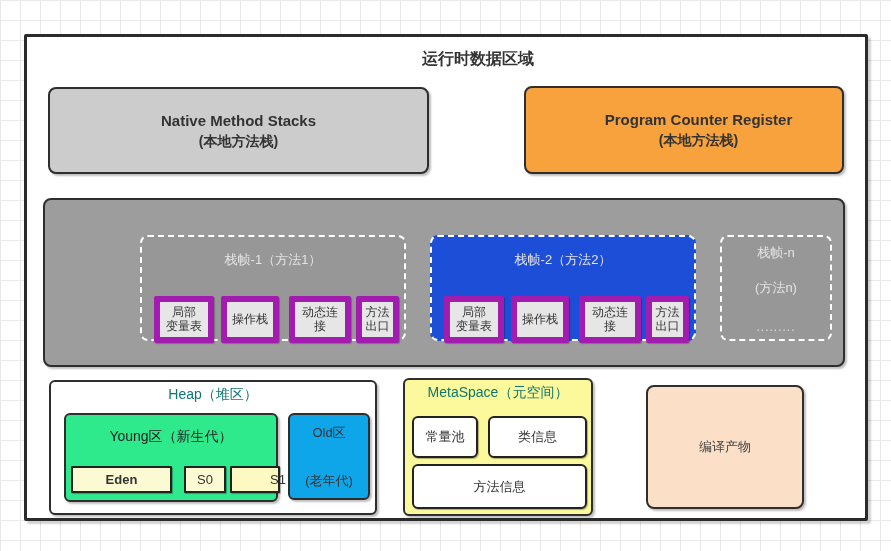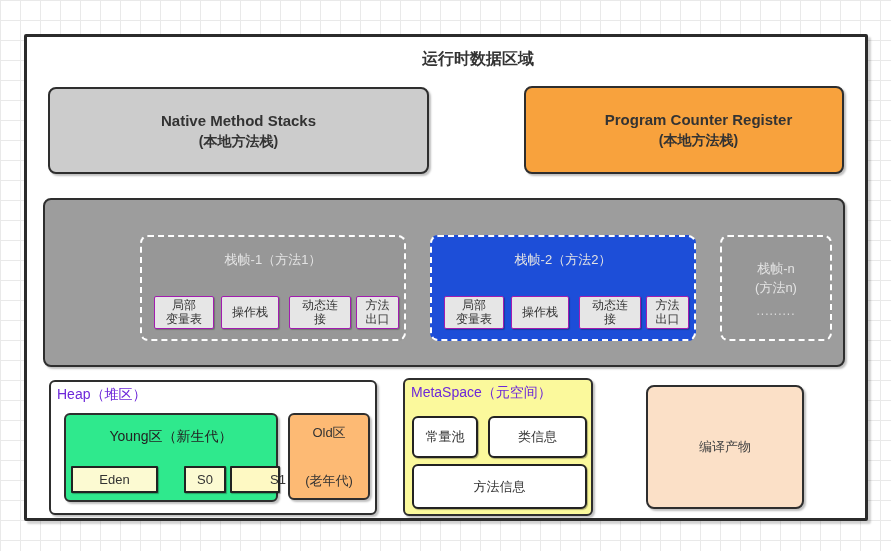--- a/index.html
+++ b/index.html
@@ -47,50 +47,50 @@
   }
   .frame-1 { left:95px;  width:266px; }
   .frame-2 { left:385px; width:266px; }
   .frame-n { left:675px; width:112px;
     display:flex; flex-direction:column; align-items:center; justify-content:center; }
   .frame-title {
     position:absolute; left:0; right:0; top:14px; text-align:center;
     font-size:13px; color:#e3e3e3;
   }
   .fcell {
-    position:absolute; top:59px; height:33px;
-    background:#e6e6e6; border:1px solid #a21caf; border-radius:2px;
+    position:absolute; top:59px; height:47px;
+    background:#e6e6e6; border:6px solid #a21caf; border-radius:2px;
     box-shadow:1px 1px 1px rgba(0,0,0,0.25);
     display:flex; align-items:center; justify-content:center;
     font-size:12px; line-height:1.15; color:#333; text-align:center;
     white-space:pre-line;
   }
   .fc1 { left:12px;  width:60px; }
   .fc2 { left:79px;  width:58px; }
   .fc3 { left:147px; width:62px; }
   .fc4 { left:214px; width:43px; }
   .frame-n-line  { font-size:13px; color:#e3e3e3; line-height:1.5; }
   .frame-n-dots  { font-size:12px; color:#dcdcdc; letter-spacing:1px; margin-top:6px; }
 
   .heap { left:22px; top:343px; width:328px; height:135px; background:#ffffff;
           border-radius:6px; justify-content:flex-start; }
-  .area-title { position:absolute; left:6px; right:0; top:4px; text-align:left;
-          font-size:14px; color:#6d28d9; }
+  .area-title { position:absolute; left:0; right:0; top:4px; text-align:center;
+          font-size:14px; color:#0f766e; }
   .young { left:13px; top:31px; width:214px; height:89px; border-radius:6px;
            justify-content:flex-start; }
   .young-title { position:absolute; left:0; right:0; top:13px; text-align:center;
            font-size:14px; color:#222; }
   .gen-cell {
     position:absolute; top:51px; height:27px;
     border:2px solid #222222; border-radius:1px;
     box-shadow:1px 1px 1px rgba(0,0,0,0.3);
     display:flex; align-items:center; justify-content:center;
     font-size:13px; color:#333;
   }
-  .eden { left:5px;   width:87px; }
+  .eden { left:5px;   width:101px;font-weight:bold; }
   .s0   { left:118px; width:42px; }
   .s1   { left:164px; width:42px; }
   .old  { left:237px; top:31px; width:82px; height:87px; border-radius:6px;
           font-size:13px; line-height:1.5; }
 
   .metaspace { left:376px; top:341px; width:190px; height:138px; border-radius:6px;
           justify-content:flex-start; }
   .ms-cell {
     position:absolute; background:#ffffff; border:2px solid #222222; border-radius:6px;
     box-shadow:1px 1px 1px rgba(0,0,0,0.3);
@@ -139,38 +139,38 @@
         <div class="frame-title">栈帧-2（方法2）</div>
         <div class="fcell fc1">局部
 变量表</div>
         <div class="fcell fc2">操作栈</div>
         <div class="fcell fc3">动态连
 接</div>
         <div class="fcell fc4">方法
 出口</div>
       </div>
 
-      <div class="frame frame-n" style="background-color: rgb(151, 151, 151);">
+      <div class="frame frame-n" style="background-color: rgb(151, 151, 151); gap: 16px;">
         <div class="frame-n-line">栈帧-n</div>
         <div class="frame-n-line">(方法n)</div>
         <div class="frame-n-dots">.........</div>
       </div>
     </div>
 
     <div class="rbox heap">
       <div class="area-title">Heap（堆区）</div>
 
       <div class="rbox young" style="background-color: rgb(47, 233, 141);">
         <div class="young-title">Young区（新生代）</div>
         <div class="gen-cell eden" style="background-color: rgb(252, 250, 210);">Eden</div>
         <div class="gen-cell s0" style="background-color: rgb(252, 250, 210);">S0</div>
         <div class="gen-cell s1" style="background-color: #fef9c3; padding-left: 46px;">S1</div>
       </div>
 
-      <div class="rbox old" style="background-color: #fdba74; gap: 28px;">
+      <div class="rbox old" style="background-color: #0ea5e9; gap: 28px;">
         <div>Old区</div>
         <div>(老年代)</div>
       </div>
     </div>
 
     <div class="rbox metaspace" style="background-color: rgb(251, 249, 156);">
       <div class="area-title">MetaSpace（元空间）</div>
       <div class="ms-cell ms1">常量池</div>
       <div class="ms-cell ms2">类信息</div>
       <div class="ms-cell ms3">方法信息</div>

